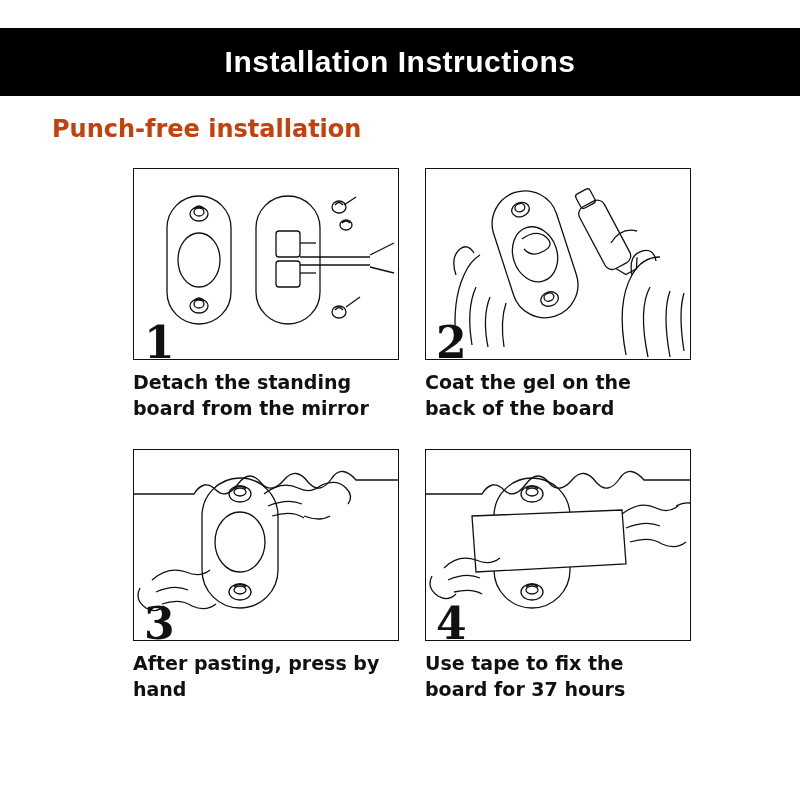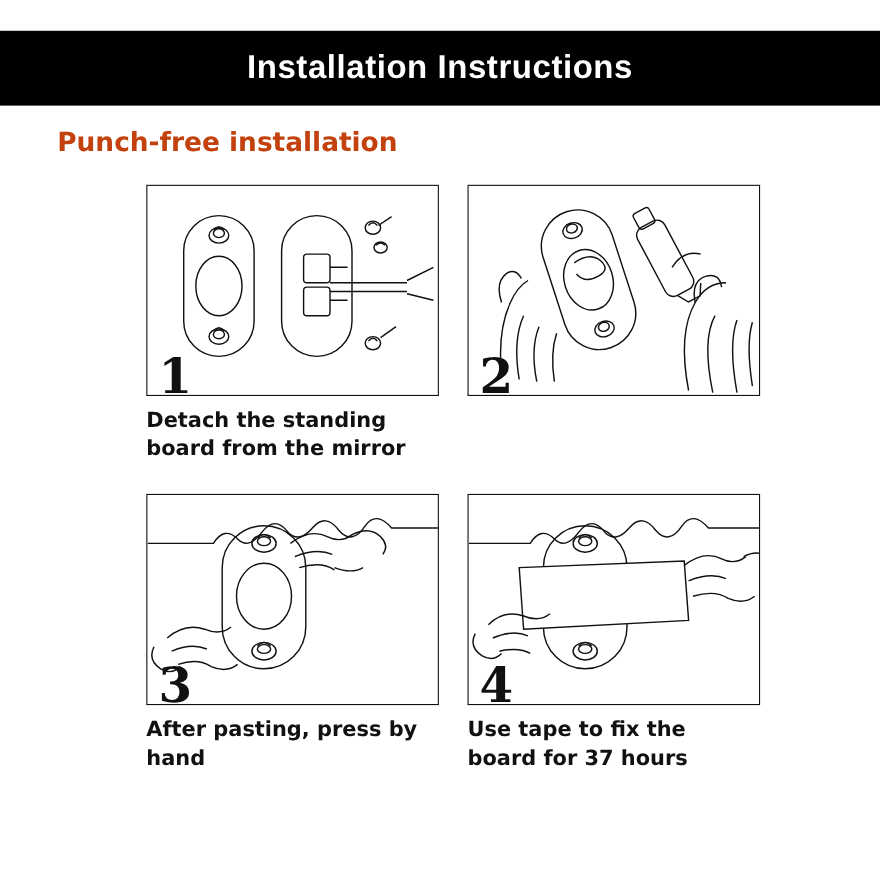--- a/index.html
+++ b/index.html
@@ -196,20 +196,21 @@
 
             <path d="M200 186 q-10 -52 6 -80 q10 -18 28 -18"></path>
             <path d="M222 188 q-10 -48 2 -70"></path>
             <path d="M244 188 q-8 -44 0 -66"></path>
             <path d="M258 182 q-6 -38 0 -58"></path>
             <path d="M206 106 q-4 -20 10 -24 q12 -3 14 10"></path>
             <path d="M185 74 q10 -16 26 -12"></path>
           </svg>
           <div class="step-number">2</div>
         </div>
+        <div class="step-caption">Coat the gel on the back of the board</div>
       </div>
 
     </div>
 
     <div class="step-row row2">
 
       <div class="step">
         <div class="step-figure">
           <svg width="266" height="192" viewBox="0 0 266 192" fill="none" stroke="#111" stroke-width="1.3">
 

